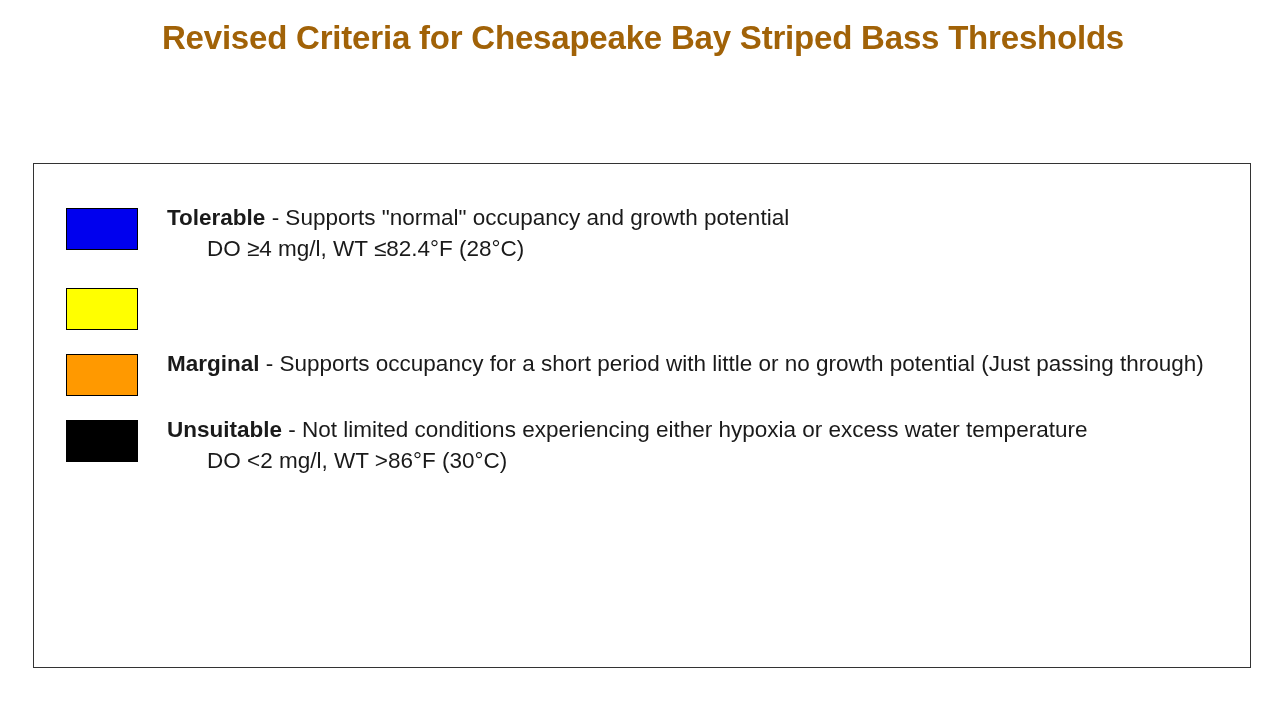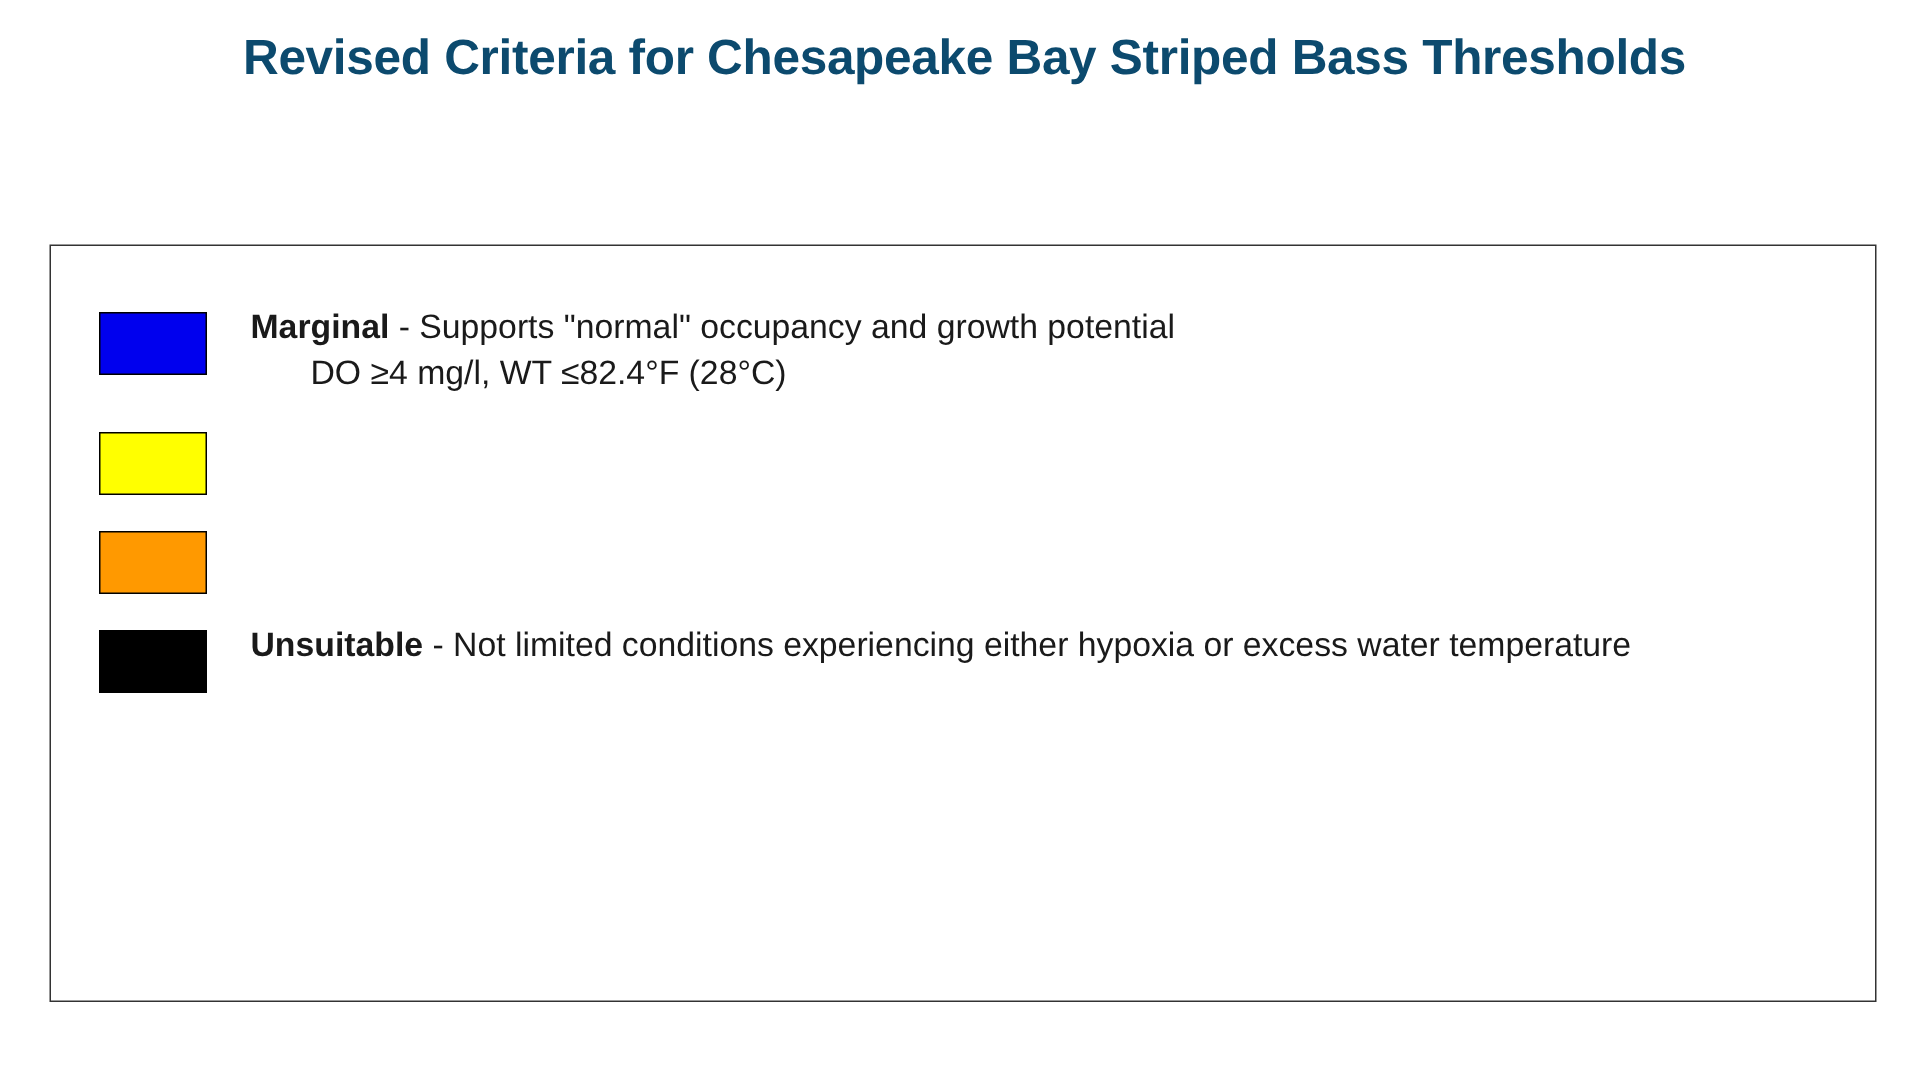--- a/index.html
+++ b/index.html
@@ -18,21 +18,21 @@
     position: relative;
     width: 1286px;
     height: 716px;
     box-sizing: border-box;
   }
   .title {
     text-align: center;
     font-size: 33px;
     font-weight: bold;
     line-height: 1.32;
-    color: #0c4a6e;
+    color: #a16207;
     padding: 16px 30px 0 30px;
     letter-spacing: -0.2px;
   }
   .title .line {
     display: block;
   }
   .legend-box {
     position: absolute;
     left: 33px;
     top: 163px;
@@ -87,38 +87,40 @@
   <div class="title">
     <span class="line">Revised Criteria for Chesapeake Bay Striped Bass Thresholds</span>
   </div>
 
   <div class="legend-box">
     <div class="legend-list">
 
       <div class="legend-row">
         <div class="swatch" style="background:#0000EE"></div>
         <div class="legend-text">
-          <span class="desc-line"><span class="label">Marginal</span><span> - Supports "normal" occupancy and growth potential</span></span>
+          <span class="desc-line"><span class="label">Tolerable</span><span> - Supports "normal" occupancy and growth potential</span></span>
           <span class="detail">DO ≥4 mg/l, WT ≤82.4°F (28°C)</span>
         </div>
       </div>
 
       <div class="legend-row">
         <div class="swatch" style="background:#FFFF00"></div>
       </div>
 
       <div class="legend-row">
         <div class="swatch" style="background:#FF9900"></div>
         <div class="legend-text">
+          <span class="desc-line"><span class="label">Marginal</span><span> - Supports occupancy for a short period with little or no growth potential (Just passing through)</span></span>
         </div>
       </div>
 
       <div class="legend-row">
         <div class="swatch" style="background:#000000"></div>
         <div class="legend-text">
           <span class="desc-line"><span class="label">Unsuitable</span><span> - Not limited conditions experiencing either hypoxia or excess water temperature</span></span>
+          <span class="detail">DO &lt;2 mg/l, WT &gt;86°F (30°C)</span>
         </div>
       </div>
 
     </div>
   </div>
 
 </div>
 
 </body></html>

